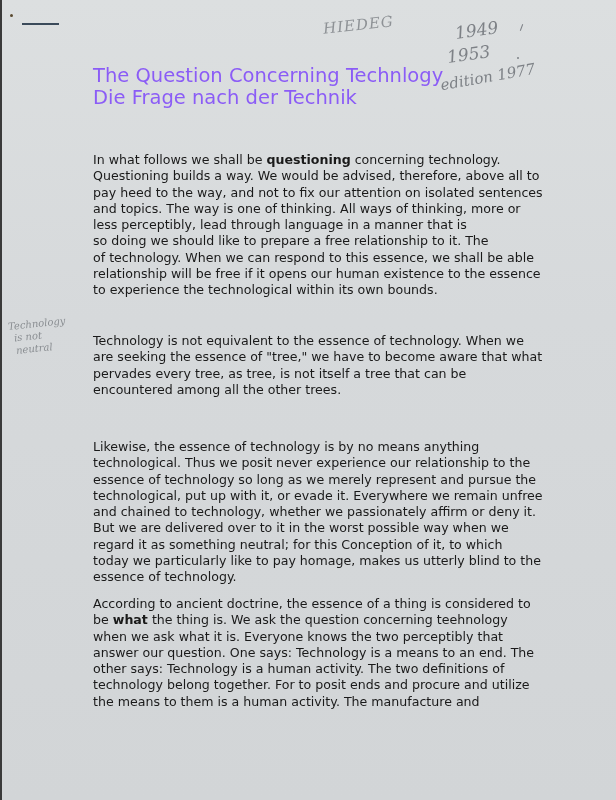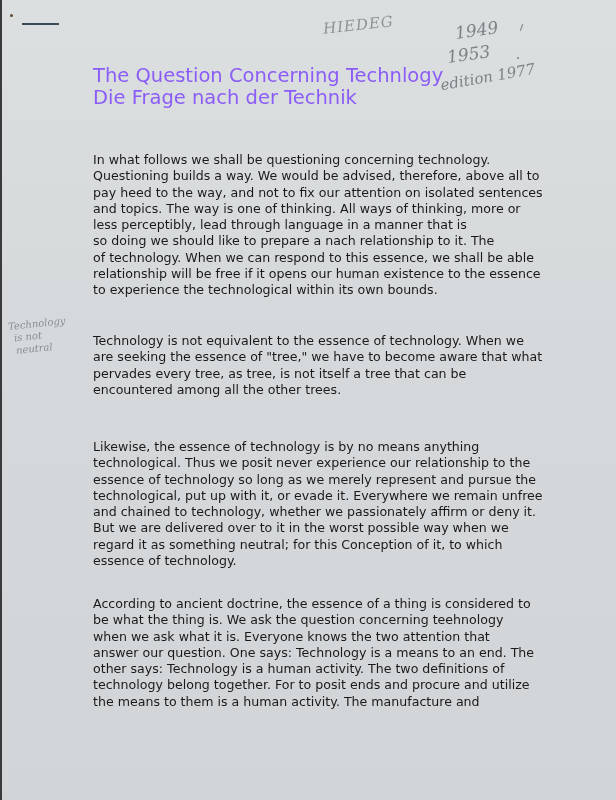--- a/index.html
+++ b/index.html
@@ -9,21 +9,21 @@
     font-family: "DejaVu Sans", sans-serif;
     color: #1c1c1c;
   }
   .left-edge { position: absolute; left: 0; top: 0; width: 2px; height: 800px; background: #3a3a3a; }
   .dot { position: absolute; left: 10px; top: 14px; width: 3px; height: 3px; border-radius: 50%; background: #5a4a30; }
   .dash { position: absolute; left: 22px; top: 23px; width: 37px; height: 2px; background: #3a4a5a; }
   .title { position: absolute; left: 93px; top: 65px; font-size: 19.5px; line-height: 22px; color: #8b5cf6; }
   .title div { white-space: nowrap; }
   .para { position: absolute; left: 93px; font-size: 12.6px; line-height: 16.25px; color: #1a1a1a; }
   .para .ln { white-space: nowrap; display: block; }
-  .para b { font-weight: normal; }
+  .para b { font-weight: bold; }
   .hand { position: absolute; font-family: "DejaVu Serif", serif; font-style: italic; color: #7d8186; white-space: nowrap; }
   .hw-name { left: 323px; top: 16px; font-size: 15px; letter-spacing: 1px; transform: rotate(-6deg); color: #8e9296; }
   .hw-y1 { left: 455px; top: 20px; font-size: 17px; transform: rotate(-8deg); }
   .hw-y2 { left: 447px; top: 44px; font-size: 17px; transform: rotate(-8deg); }
   .hw-y3 { left: 440px; top: 68px; font-size: 15px; transform: rotate(-10deg); }
   .hw-margin { left: 8px; font-size: 10px; line-height: 12px; transform: rotate(-6deg); color: #8a8e92; }
   .hw-m1 { top: 318px; }
   .hw-m2 { top: 331px; left: 14px; }
   .hw-m3 { top: 343px; left: 16px; }
   .tick { position: absolute; left: 521px; top: 24px; width: 1px; height: 7px; background: #7d8186; transform: rotate(20deg); }
@@ -51,42 +51,43 @@
   <div>The Question Concerning Technlogy</div>
   <div>Die Frage nach der Technik</div>
 </div>
 
 <div class="para" id="p0" style="top:152px;">
     <span class="ln">In what follows we shall be <b>questioning</b> concerning technology.</span>
     <span class="ln">Questioning builds a way. We would be advised, therefore, above all to</span>
     <span class="ln">pay heed to the way, and not to fix our attention on isolated sentences</span>
     <span class="ln">and topics. The way is one of thinking. All ways of thinking, more or</span>
     <span class="ln">less perceptibly, lead through language in a manner that is</span>
-    <span class="ln">so doing we should like to prepare a nach relationship to it. The</span>
+    <span class="ln">so doing we should like to prepare a free relationship to it. The</span>
     <span class="ln">of technology. When we can respond to this essence, we shall be able</span>
     <span class="ln">relationship will be free if it opens our human existence to the essence</span>
     <span class="ln">to experience the technological within its own bounds.</span>
   </div>
 <div class="para" id="p1" style="top:333px;">
     <span class="ln">Technology is not equivalent to the essence of technology. When we</span>
     <span class="ln">are seeking the essence of "tree," we have to become aware that what</span>
     <span class="ln">pervades every tree, as tree, is not itself a tree that can be</span>
     <span class="ln">encountered among all the other trees.</span>
   </div>
 <div class="para" id="p2" style="top:439px;">
     <span class="ln">Likewise, the essence of technology is by no means anything</span>
     <span class="ln">technological. Thus we posit never experience our relationship to the</span>
     <span class="ln">essence of technology so long as we merely represent and pursue the</span>
     <span class="ln">technological, put up with it, or evade it. Everywhere we remain unfree</span>
     <span class="ln">and chained to technology, whether we passionately affirm or deny it.</span>
     <span class="ln">But we are delivered over to it in the worst possible way when we</span>
     <span class="ln">regard it as something neutral; for this Conception of it, to which</span>
+    <span class="ln">today we particularly like to pay homage, makes us utterly blind to the</span>
     <span class="ln">essence of technology.</span>
   </div>
 <div class="para" id="p3" style="top:596px;">
     <span class="ln">According to ancient doctrine, the essence of a thing is considered to</span>
     <span class="ln">be <b>what</b> the thing is. We ask the question concerning teehnology</span>
-    <span class="ln">when we ask what it is. Everyone knows the two attention that</span>
+    <span class="ln">when we ask what it is. Everyone knows the two perceptibly that</span>
     <span class="ln">answer our question. One says: Technology is a means to an end. The</span>
     <span class="ln">other says: Technology is a human activity. The two definitions of</span>
     <span class="ln">technology belong together. For to posit ends and procure and utilize</span>
     <span class="ln">the means to them is a human activity. The manufacture and</span>
   </div>
 
 </body></html>

